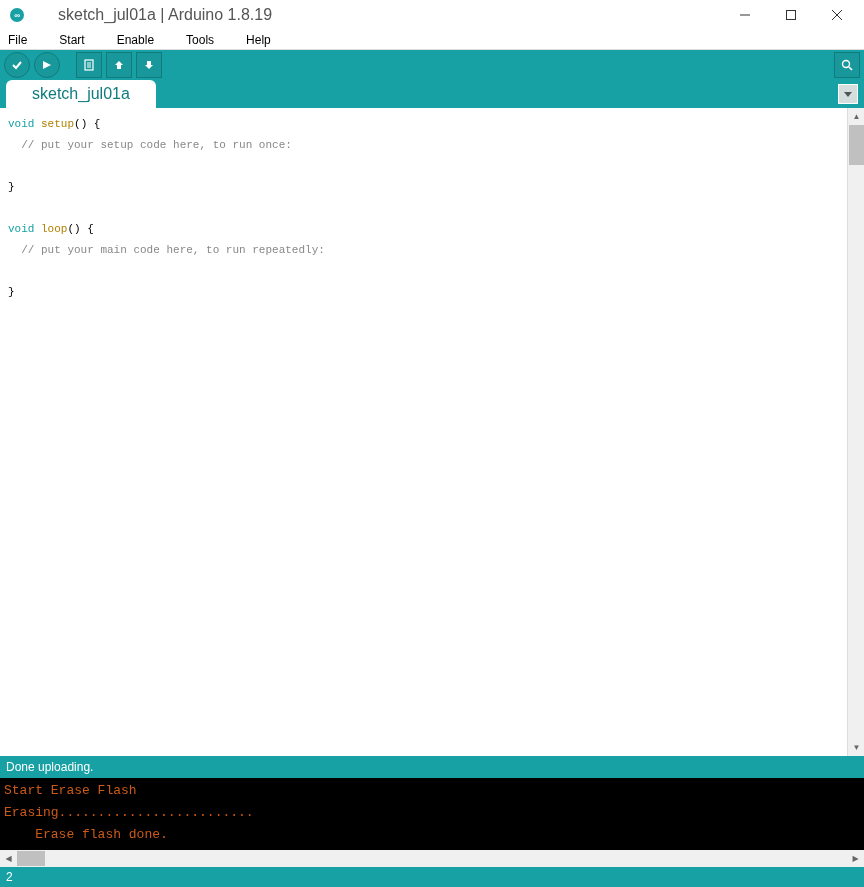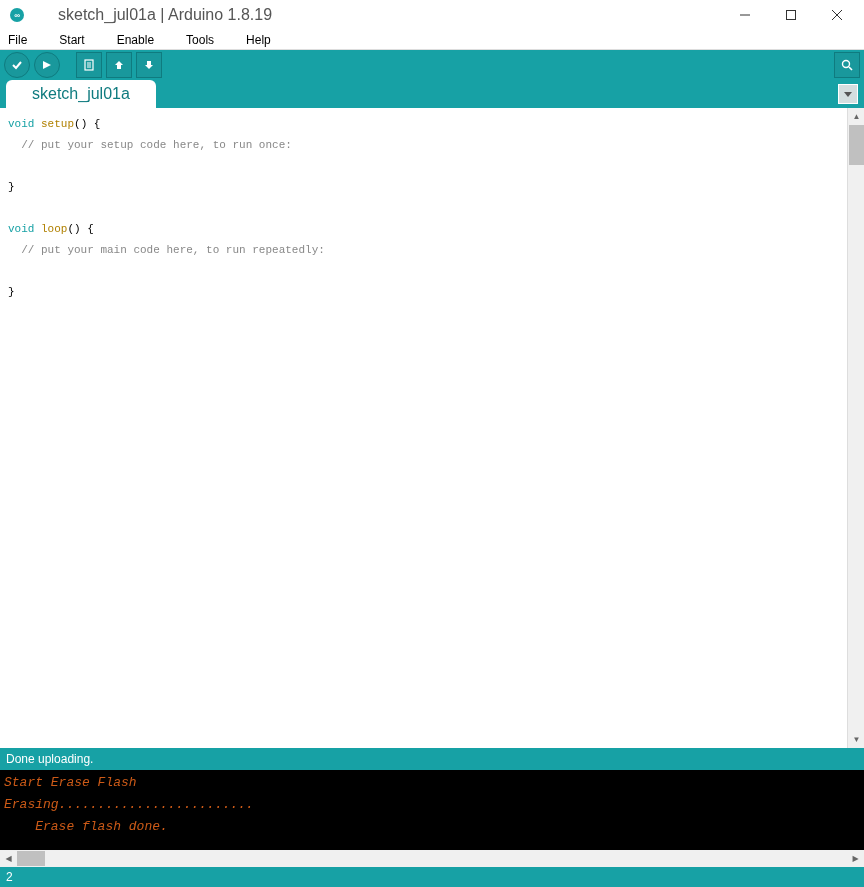--- a/index.html
+++ b/index.html
@@ -153,29 +153,28 @@
     align-items: center;
     padding: 0 6px;
     font-size: 12px;
   }
   
   .console-wrap {
     background: #000;
     position: relative;
   }
   .console {
-    height: 80px;
+    height: 72px;
     color: #cc5a17;
     font-family: "Consolas", "Courier New", monospace;
     font-size: 13px;
     line-height: 22px;
     padding: 2px 0 0 4px;
     white-space: pre;
     overflow: hidden;
-    font-style: italic;
   }
   .console-hscroll {
     height: 17px;
     background: #f0f0f0;
     display: flex;
     align-items: center;
   }
   .console-hscroll .arrow {
     width: 17px; height: 17px;
     display:flex;align-items:center;justify-content:center;color:#666;font-size:8px;

